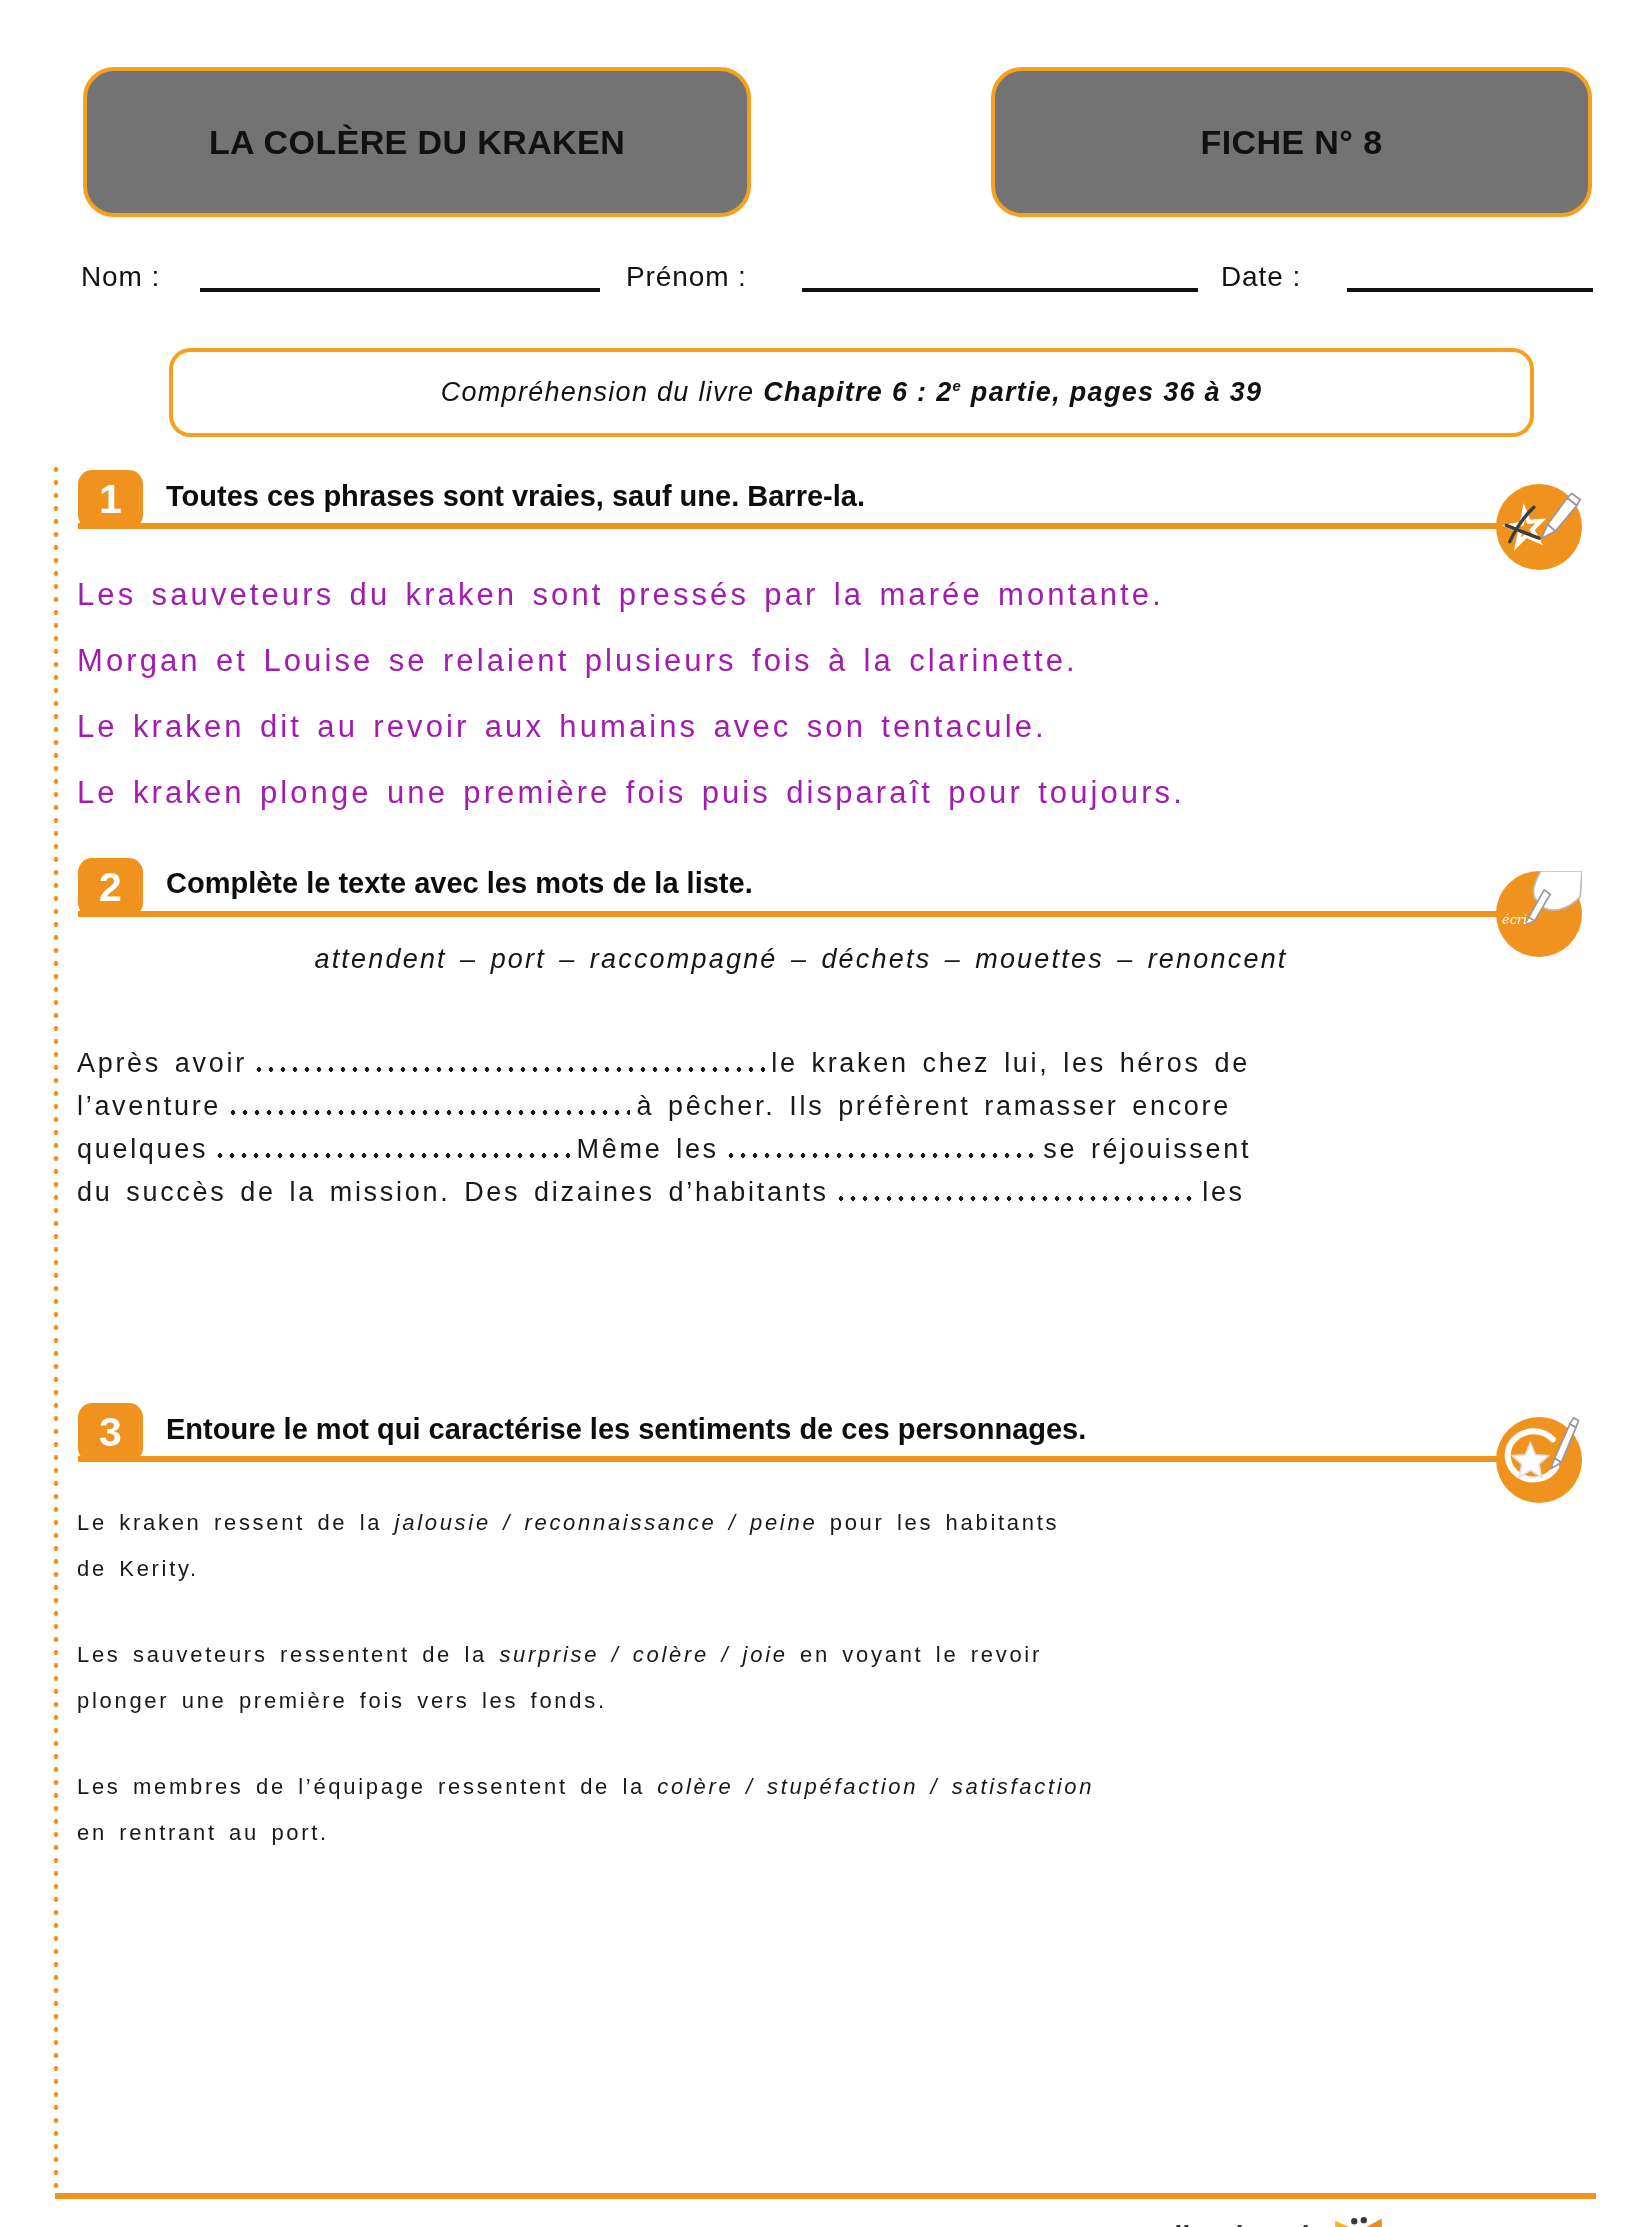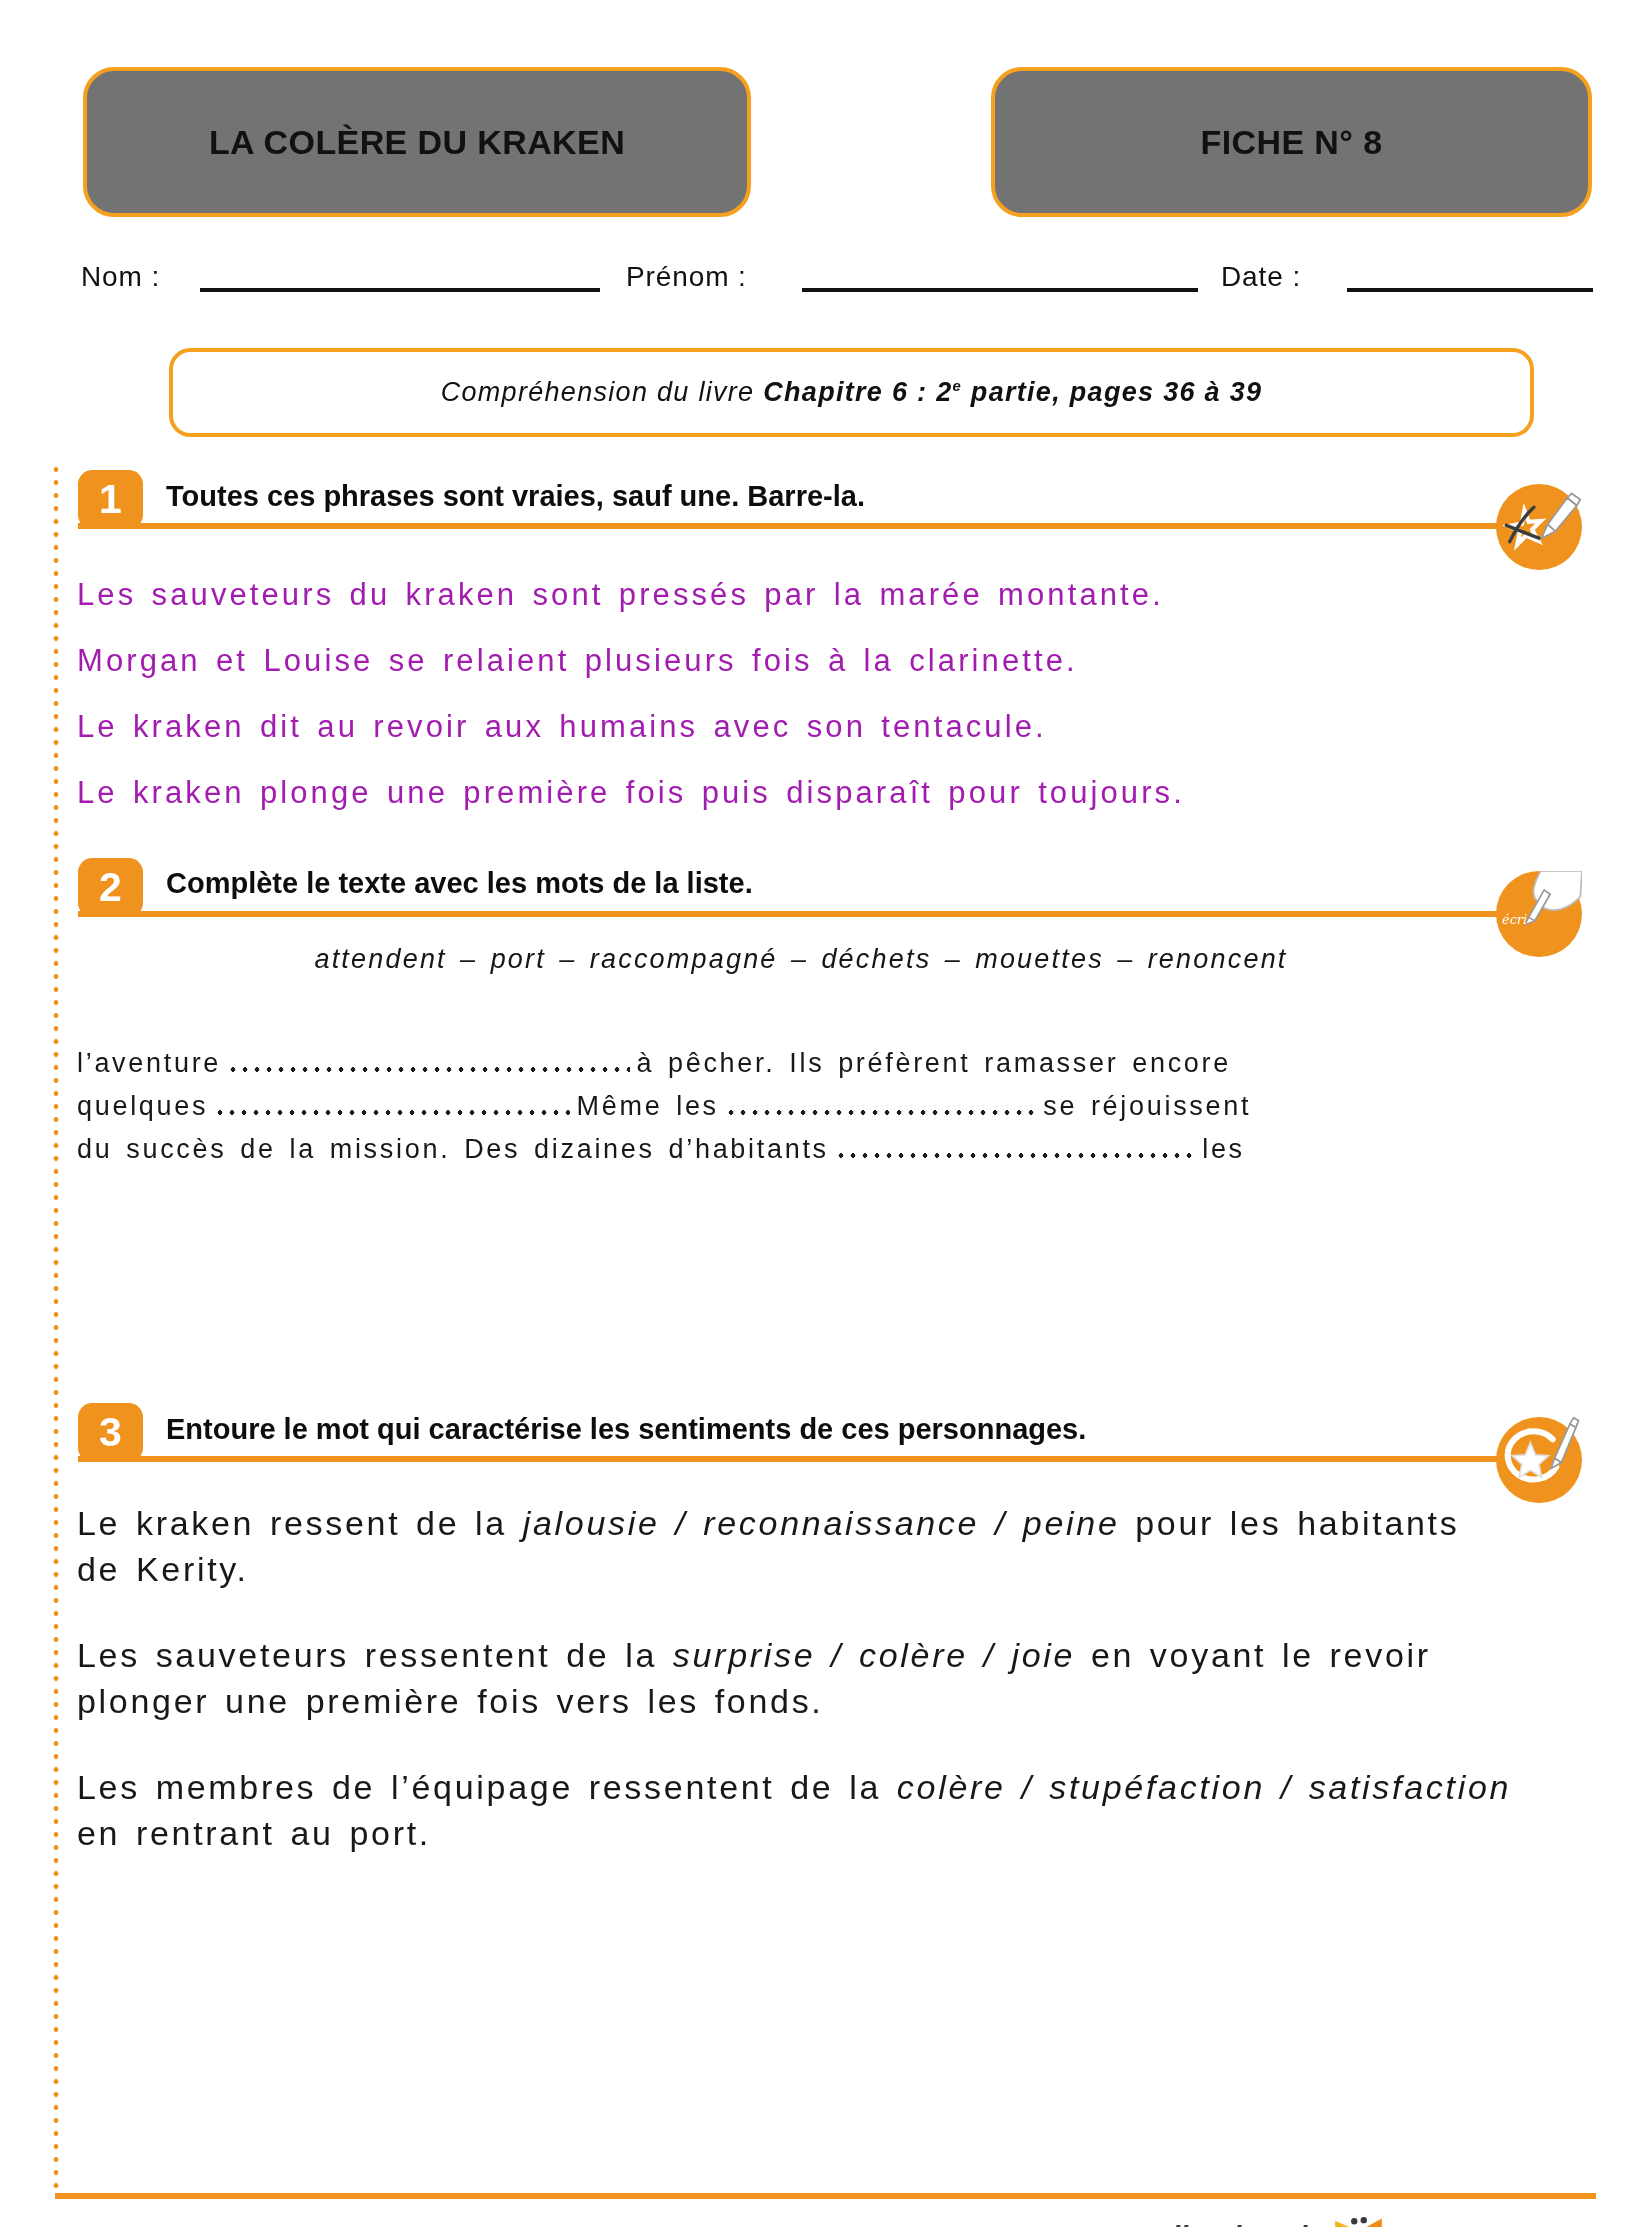--- a/index.html
+++ b/index.html
@@ -39,21 +39,21 @@
 
   .word-list{position:absolute;left:77px;top:944px;width:1448px;text-align:center;
              font-size:27px;font-style:italic;letter-spacing:2.2px;word-spacing:3.6px;color:#161616;}
 
   .cloze{position:absolute;left:77px;top:1042px;width:1528px;font-size:27px;letter-spacing:2.7px;word-spacing:3.6px;color:#181818;}
   .cloze-line{height:43px;line-height:43px;white-space:nowrap;}
   .blank{display:inline-block;height:5.3px;margin:0 6.2px;
          background-image:radial-gradient(circle,#1b1b1b 2.2px,rgba(0,0,0,0) 2.6px);
          background-size:12px 5.3px;background-repeat:repeat-x;background-position:0 center;}
 
-  .ex3-paras{position:absolute;left:77px;top:1500px;width:1537px;font-size:34px;letter-spacing:2.7px;word-spacing:3.6px;color:#181818;}
+  .ex3-paras{position:absolute;left:77px;top:1500px;width:1537px;font-size:22px;letter-spacing:2.7px;word-spacing:3.6px;color:#181818;}
   .para{margin-bottom:40px;}
   .pline{line-height:46px;white-space:nowrap;}
   .opts{font-style:italic;}
 
   
   .dotted-border{position:absolute;left:53px;top:463px;width:5.8px;height:1729px;
                  background-image:radial-gradient(circle,#F0931E 2.2px,rgba(0,0,0,0) 2.6px);
                  background-size:5.8px 13px;background-repeat:repeat-y;background-position:center top;}
 
   
@@ -125,20 +125,21 @@
       <path d="M52,0 C44,14 40,26 47,34 L56,43 C68,49 84,44 98,30 L100,0 Z" fill="#ffffff" stroke="#bbbbbb" stroke-width="2"></path>
       <polygon points="38,54 56,22 63,27 45,58" fill="#ffffff" stroke="#999999" stroke-width="2"></polygon>
       <polygon points="38,54 45,58 34,62" fill="#ffffff" stroke="#999999" stroke-width="1.5"></polygon>
       <text x="7" y="62" fill="#ffffff" font-size="15" font-style="italic" font-family="DejaVu Serif, serif">écri</text>
     </svg>
   </div>
 
   <div class="word-list">attendent – port – raccompagné – déchets – mouettes – renoncent</div>
 
   <div class="cloze">
+    <div class="cloze-line"><span>Après avoir</span><span class="blank" style="width:512px"></span><span>le kraken chez lui, les héros de</span></div>
     <div class="cloze-line"><span>l’aventure</span><span class="blank" style="width:403px"></span><span>à pêcher. Ils préfèrent ramasser encore</span></div>
     <div class="cloze-line"><span>quelques</span><span class="blank" style="width:356px"></span><span>Même les</span><span class="blank" style="width:312px"></span><span>se réjouissent</span></div>
     <div class="cloze-line"><span>du succès de la mission. Des dizaines d’habitants</span><span class="blank" style="width:361px"></span><span>les</span></div>
   </div>
 
   <div class="ex-badge" style="top:1403px">
     <span>3</span>
   </div>
   <div class="ex-title" style="top:1413px">Entoure le mot qui caractérise les sentiments de ces personnages.</div>
   <div class="ex-line" style="top:1456px"></div>

